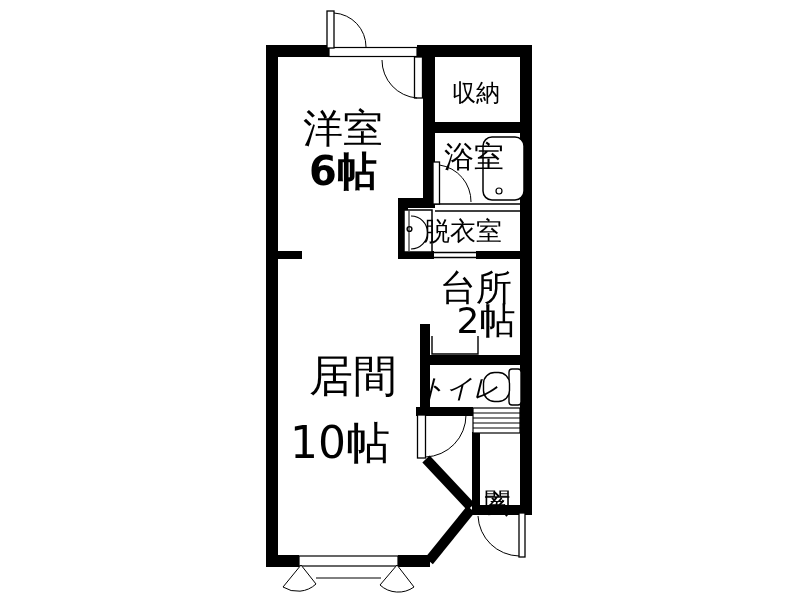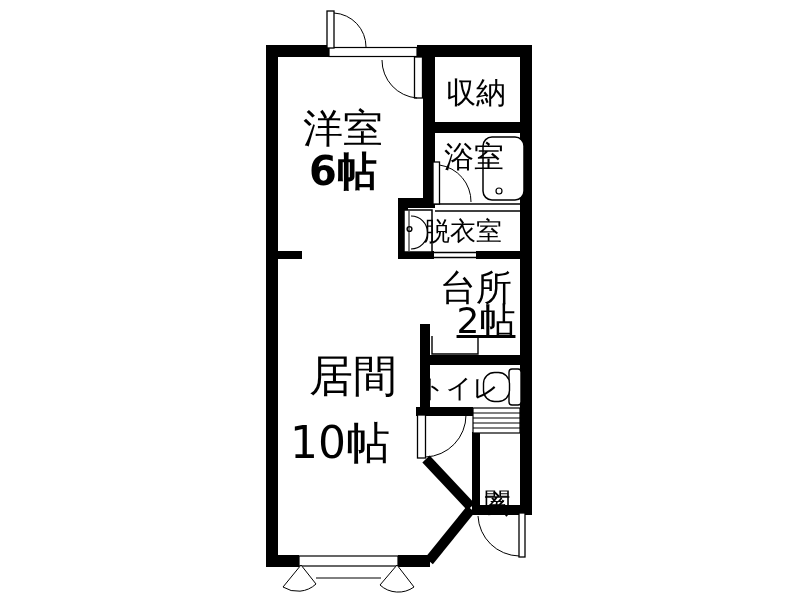--- a/index.html
+++ b/index.html
@@ -10,21 +10,21 @@
   #plan-svg{position:absolute;left:0;top:0;}
   .room-label{
     position:absolute;transform:translate(-50%,-50%);
     color:#000;white-space:nowrap;line-height:1.0;text-align:center;
     font-family:"DejaVu Sans","Liberation Sans",sans-serif;
   }
   .vertical{writing-mode:vertical-rl;text-orientation:upright;letter-spacing:2px;}
   .fs44{font-size:44px;}
   .fs40{font-size:40px;}
   .fs37{font-size:36px;}
-  .fs33{font-size:30px;text-align:right;}
+  .fs33{font-size:24px;text-align:right;}
   .fs31{font-size:30px;}
   .fs27{font-size:26px;}
 </style>
 </head>
 <body>
 
 <div id="stage">
 
   <svg id="plan-svg" width="800" height="600" viewBox="0 0 800 600">
 
@@ -115,19 +115,19 @@
   <div class="room-label fs44" style="left:353px;top:376px;">居間</div>
   <div class="room-label fs44" style="left:340px;top:443px;">10帖</div>
 
   <div class="room-label fs33" style="left:476px;top:93px;">収納</div>
 
   <div class="room-label fs31" style="left:474px;top:157px;">浴室</div>
 
   <div class="room-label fs37" style="left:476px;top:288px;">台所</div>
 
   <div class="room-label fs27" style="left:463px;top:231px;">脱衣室</div>
-  <div class="room-label fs37" style="left:486px;top:321px;text-decoration:underline;">2帖</div>
+  <div class="room-label fs37" style="left:486px;top:321px;">2帖</div>
 
-  <div class="room-label fs27" style="left:459px;top:388px;">トイレ</div>
+  <div class="room-label fs27" style="left:459px;top:388px;font-style:italic;">トイレ</div>
 
   <div class="room-label fs27 vertical" style="left:498px;top:470px;">玄関</div>
 
 </div>
 
 </body></html>

